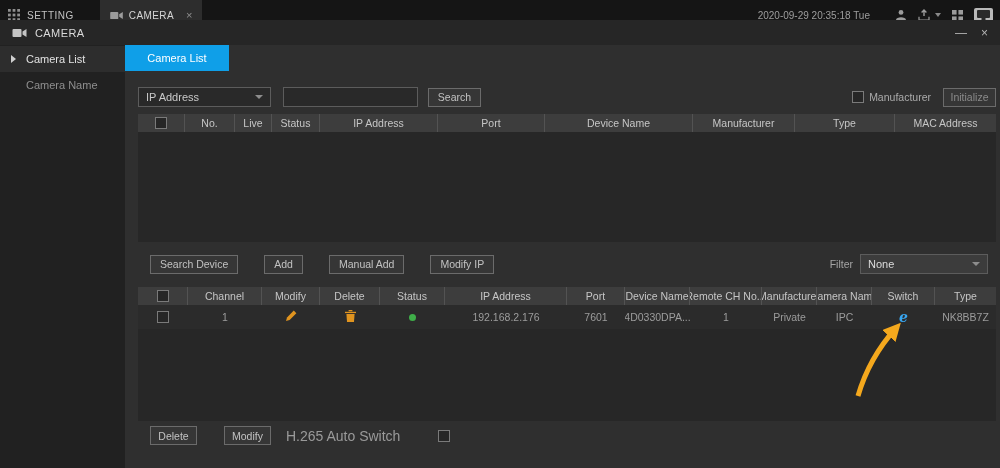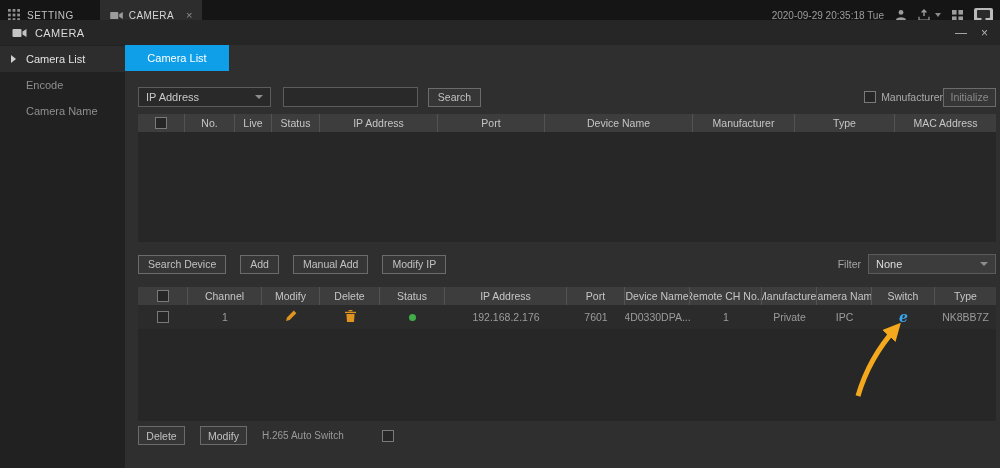--- a/index.html
+++ b/index.html
@@ -7,21 +7,21 @@
   .screen{position:relative;width:1000px;height:468px;background:#2f2f2f;font-family:"Liberation Sans",sans-serif;font-size:11px;color:#b5b5b5;overflow:hidden;}
 
   
   .topbar{position:absolute;left:0;top:0;width:100%;height:30px;background:#151515;display:flex;align-items:center;}
   .tb-app{display:flex;align-items:center;gap:7px;padding:0 12px 0 8px;height:100%;}
   .tb-app-label{color:#c2c2c2;font-size:10px;letter-spacing:.5px;}
   .tb-tab{display:flex;align-items:center;gap:6px;padding:0 10px;height:100%;background:#2d2d2d;margin-left:14px;}
   .tb-tab-label{color:#d6d6d6;font-size:10px;letter-spacing:.4px;}
   .tb-tab-close{color:#8f8f8f;font-size:11px;margin-left:6px;line-height:1;}
   .tb-right{margin-left:auto;display:flex;align-items:center;gap:11px;padding-right:7px;height:100%;}
-  .tb-date{color:#9d9d9d;font-size:10px;margin-right:0;}
+  .tb-date{color:#9d9d9d;font-size:10px;margin-right:14px;}
   .tb-icon{display:inline-flex;align-items:center;line-height:0;}
   .tb-caret{width:0;height:0;border-left:3px solid transparent;border-right:3px solid transparent;border-top:4px solid #8a8a8a;margin-left:-6px;}
   .tb-monitor-box{background:#b9b9b9;border-radius:2px;padding:2px 3px;display:inline-flex;line-height:0;}
 
   
   .titlebar{position:absolute;left:0;top:20px;width:100%;height:25px;background:#262626;display:flex;align-items:center;padding:0 12px;}
   .title-label{color:#dadada;font-size:11px;margin-left:8px;letter-spacing:.4px;}
   .win-controls{margin-left:auto;display:flex;gap:14px;}
   .win-btn{color:#b4b4b4;font-size:12px;line-height:1;}
 
@@ -36,21 +36,21 @@
   .tabs{display:flex;}
   .tab{width:104px;height:26px;display:flex;align-items:center;justify-content:center;color:#b8b8b8;background:#3c3c3c;font-size:11px;}
   .tab.active{background:#0f9fe8;color:#fff;}
   .panel{padding:16px 4px 0 13px;}
 
   
   .search-row{display:flex;align-items:center;height:20px;margin-bottom:7px;}
   .dropdown{width:133px;height:20px;background:#292929;border:1px solid #5c5c5c;display:flex;align-items:center;padding:0 7px;color:#c9c9c9;}
   .caret{margin-left:auto;width:0;height:0;border-left:4px solid transparent;border-right:4px solid transparent;border-top:4px solid #8d8d8d;}
   .text-input{width:135px;height:20px;background:#292929;border:1px solid #5c5c5c;margin-left:12px;color:#ddd;padding:0 6px;font-family:inherit;font-size:11px;outline:none;}
-  .btn{height:19px;background:#363636;border:1px solid #6b6b6b;color:#c2c2c2;font-size:10.5px;display:inline-flex;align-items:center;justify-content:center;padding:0 9px;font-family:inherit;white-space:nowrap;}
+  .btn{height:19px;background:#363636;border:1px solid #6b6b6b;color:#c2c2c2;font-size:10.5px;display:inline-flex;align-items:center;justify-content:center;padding:0 9px;font-family:inherit;white-space:nowrap;margin-left:12px;}
   .btn.dim{color:#8a8a8a;}
   .checkbox{width:12px;height:12px;border:1px solid #7a7a7a;background:#262626;display:inline-block;flex-shrink:0;}
   .cb-label{margin-left:5px;color:#ababab;font-size:10.5px;}
   .search-btn{margin-left:10px;width:53px;}
   .init-group{margin-left:auto;display:flex;align-items:center;}
   .init-btn{width:53px;}
 
   
   .tbl{width:858px;}
   .tbl-head{display:flex;background:#3d3d3d;height:18px;}
@@ -62,32 +62,32 @@
 
   .t1c0{width:47px}.t1c1{width:50px}.t1c2{width:37px}.t1c3{width:48px}.t1c4{width:118px}
   .t1c5{width:107px}.t1c6{width:148px}.t1c7{width:102px}.t1c8{width:100px}.t1c9{flex:1;min-width:0}
   .t2c0{width:50px}.t2c1{width:74px}.t2c2{width:58px}.t2c3{width:60px}.t2c4{width:65px}
   .t2c5{width:122px}.t2c6{width:58px}.t2c7{width:65px}.t2c8{width:72px}.t2c9{width:55px}
   .t2c10{width:55px}.t2c11{width:63px}.t2c12{flex:1;min-width:0}
 
   
   .actions-row{display:flex;align-items:center;margin:12px 0 13px 0;width:858px;}
   .actions-row .btn{margin-right:14px;}
-  .filter-group{margin-left:auto;display:flex;align-items:center;margin-right:0;}
+  .filter-group{margin-left:auto;display:flex;align-items:center;margin-right:8px;}
   .filter-label{color:#a5a5a5;font-size:10.5px;margin-right:7px;}
   .filter-dd{width:128px;height:20px;background:#3c3c3c;border:1px solid #5c5c5c;display:flex;align-items:center;padding:0 7px;color:#dcdcdc;}
 
   
   .dot{width:7px;height:7px;border-radius:50%;background:#3fae49;display:inline-block;}
   .ie-e{font-family:"DejaVu Serif",serif;font-style:italic;font-weight:bold;font-size:14px;color:#39a6f0;line-height:1;}
 
   
   .footer-row{display:flex;align-items:center;margin-top:5px;width:858px;}
   .footer-row .btn{width:47px;margin-right:15px;}
-  .h265-label{color:#9a9a9a;font-size:10px;margin-right:38px;}
+  .h265-label{color:#9a9a9a;font-size:14px;margin-right:38px;}
 
   
   .arrow-overlay{position:absolute;left:0;top:0;pointer-events:none;z-index:20;}
 </style>
 </head>
 <body>
 
 <div class="screen">
 
   <div class="topbar">
@@ -165,23 +165,20 @@
       <span class="win-btn">×</span>
     </div>
   </div>
 
   <div class="sidebar">
     <div class="side-item active">
       <span class="side-arrow"></span>
       <span>Camera List</span>
     </div>
     <div class="side-item">
-      <span>Encode</span>
-    </div>
-    <div class="side-item">
       <span>Camera Name</span>
     </div>
   </div>
 
   <div class="main">
     <div class="tabs">
       <div class="tab active">Camera List</div>
     </div>
 
     <div class="panel">

